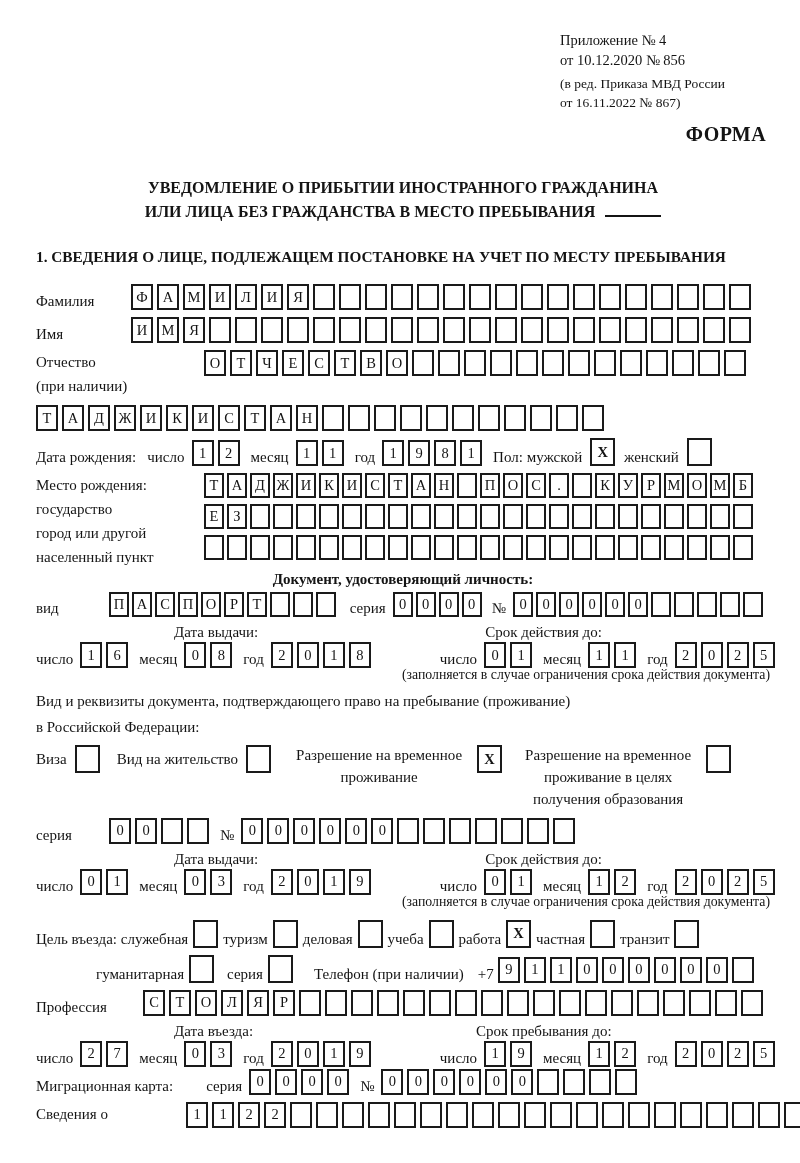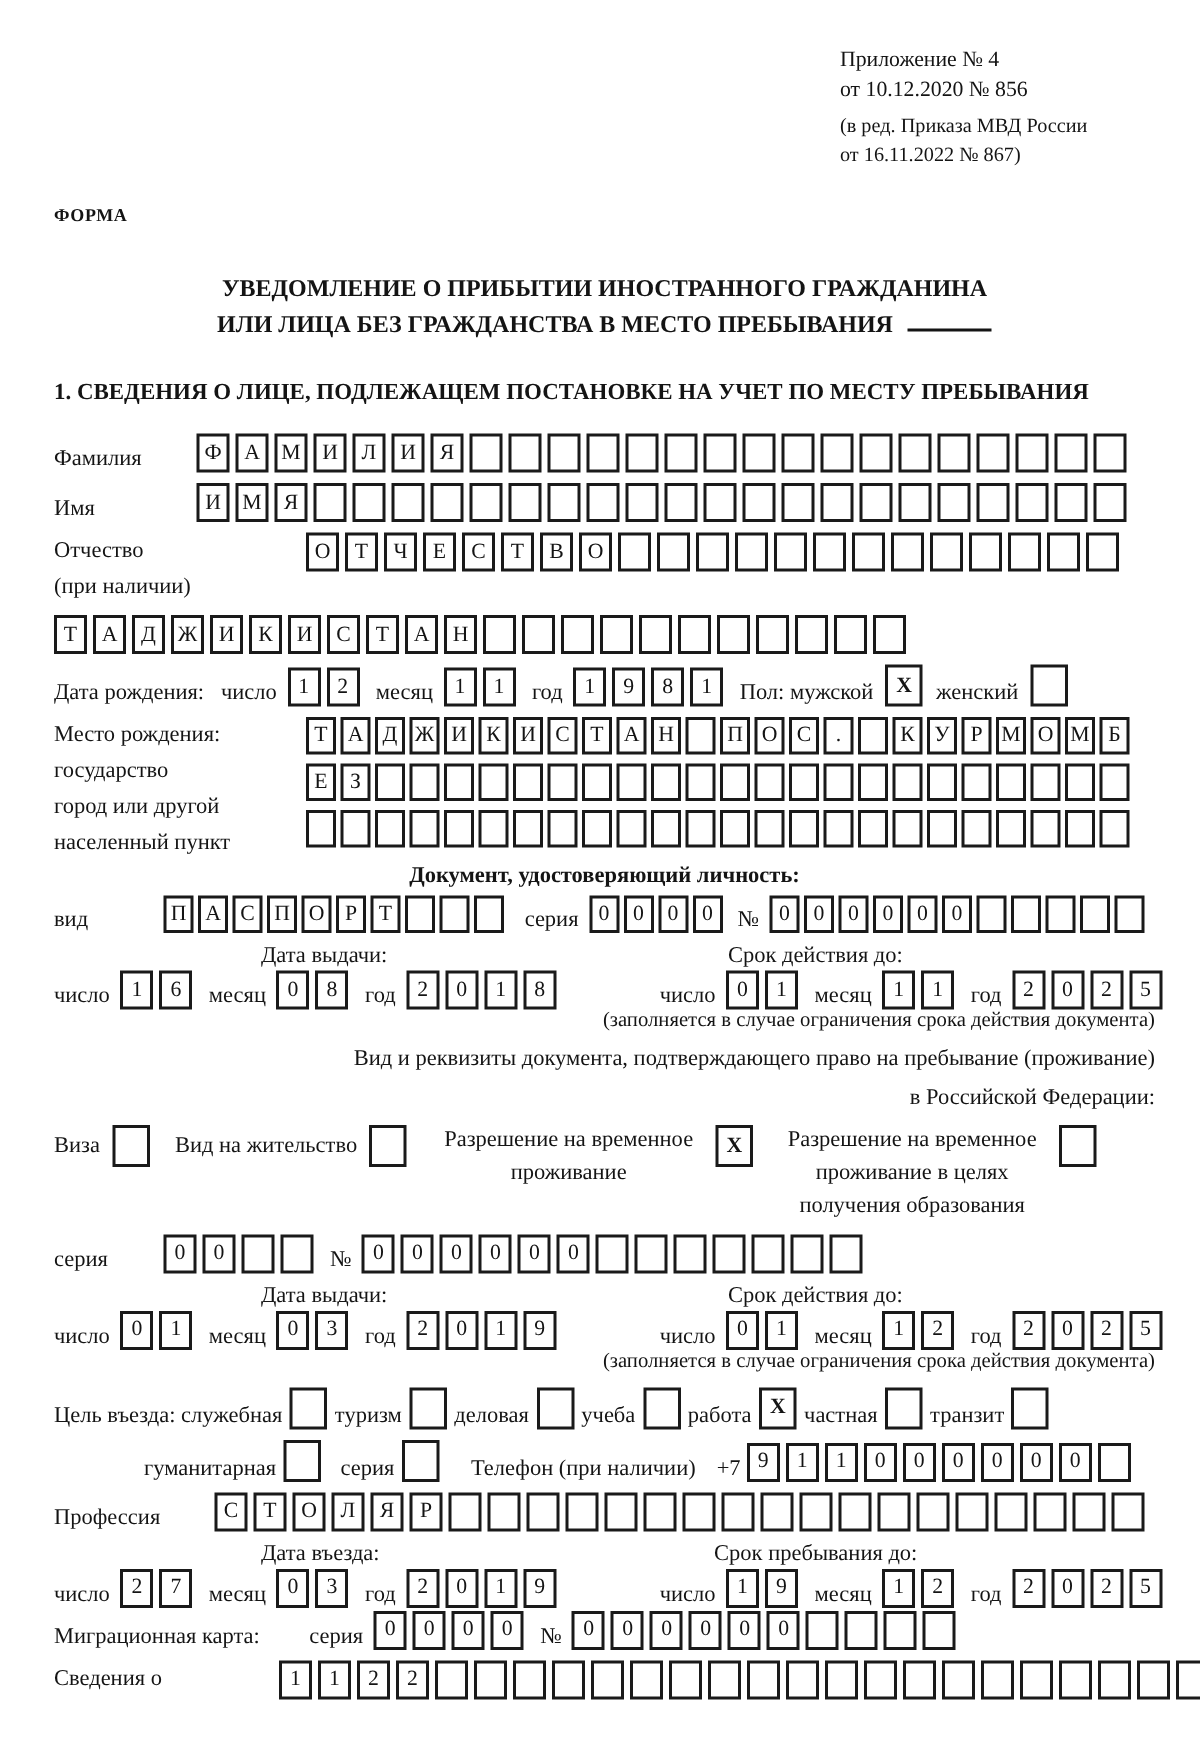--- a/index.html
+++ b/index.html
@@ -1,20 +1,20 @@
 <!DOCTYPE html>
 <html><head>
 <meta charset="utf-8">
 <style>
   html,body{margin:0;padding:0;background:#ffffff;}
   body{width:800px;height:1163px;color:#141414;font-family:"Liberation Serif", serif;overflow:hidden;}
   .page{box-sizing:border-box;width:800px;height:1163px;padding:30px 30px 0 36px;}
   .refblock{margin-left:auto;width:210px;font-size:14.5px;line-height:1.38;}
   .refblock .amend{margin-top:5px;font-size:13.5px;}
-  .forma{font-weight:bold;font-size:12px;margin:24px 4px 0 0;letter-spacing:.4px;}
+  .forma{text-align:right;font-weight:bold;font-size:20px;margin:11px 4px 0 0;letter-spacing:.4px;}
   .title{text-align:center;font-weight:bold;font-size:16px;margin-top:30px;line-height:1.5;}
   .blankline{display:inline-block;width:56px;border-bottom:2px solid #141414;margin-left:10px;height:2px;}
   .sec{font-weight:bold;font-size:15.3px;text-align:left;margin-top:24px;margin-bottom:18px;}
   #form-body{font-size:15px;}
   .frow{display:flex;align-items:flex-end;margin-bottom:7px;}
   .frow.top{align-items:flex-start;}
   .frow.tight .lab{margin-right:4px;}
   .frow.subhead{margin-bottom:1px;margin-top:2px;}
   .frow.daterow{margin-bottom:2px;}
   .lab{font-size:15px;margin-right:7px;white-space:pre;flex:0 0 auto;}
@@ -23,21 +23,21 @@
   .mlabel{font-size:15px;line-height:1.6;flex:0 0 auto;}
   .cellgroup{display:flex;flex:0 0 auto;margin-right:7px;}
   .cell{width:22px;height:26px;border:2px solid #1a1a1a;box-sizing:border-box;margin-right:4px;
         display:flex;align-items:center;justify-content:center;font-size:14.5px;background:#fff;flex:0 0 auto;}
   .cellgroup.compact .cell{width:20px;height:25px;margin-right:3px;}
   .checkbox{width:25px;height:28px;margin:0 5px 0 1px;font-weight:bold;}
   .gap{flex:0 0 auto;height:1px;}
   .txt{font-size:15px;margin-bottom:7px;}
   .txt.centerBold{text-align:center;font-weight:bold;margin-bottom:4px;}
   .txt.noteRight{text-align:right;font-size:13.8px;margin-top:-3px;margin-bottom:10px;}
-  .txt.para{margin-bottom:9px;text-align:right;}
+  .txt.para{margin-bottom:9px;}
   .mrows{display:flex;flex-direction:column;}
   .mrows .cellgroup{margin-bottom:6px;}
   .multi{margin-bottom:2px;}
 </style>
 </head>
 <body>
 
 <div class="page">
 
   <div class="refblock">

